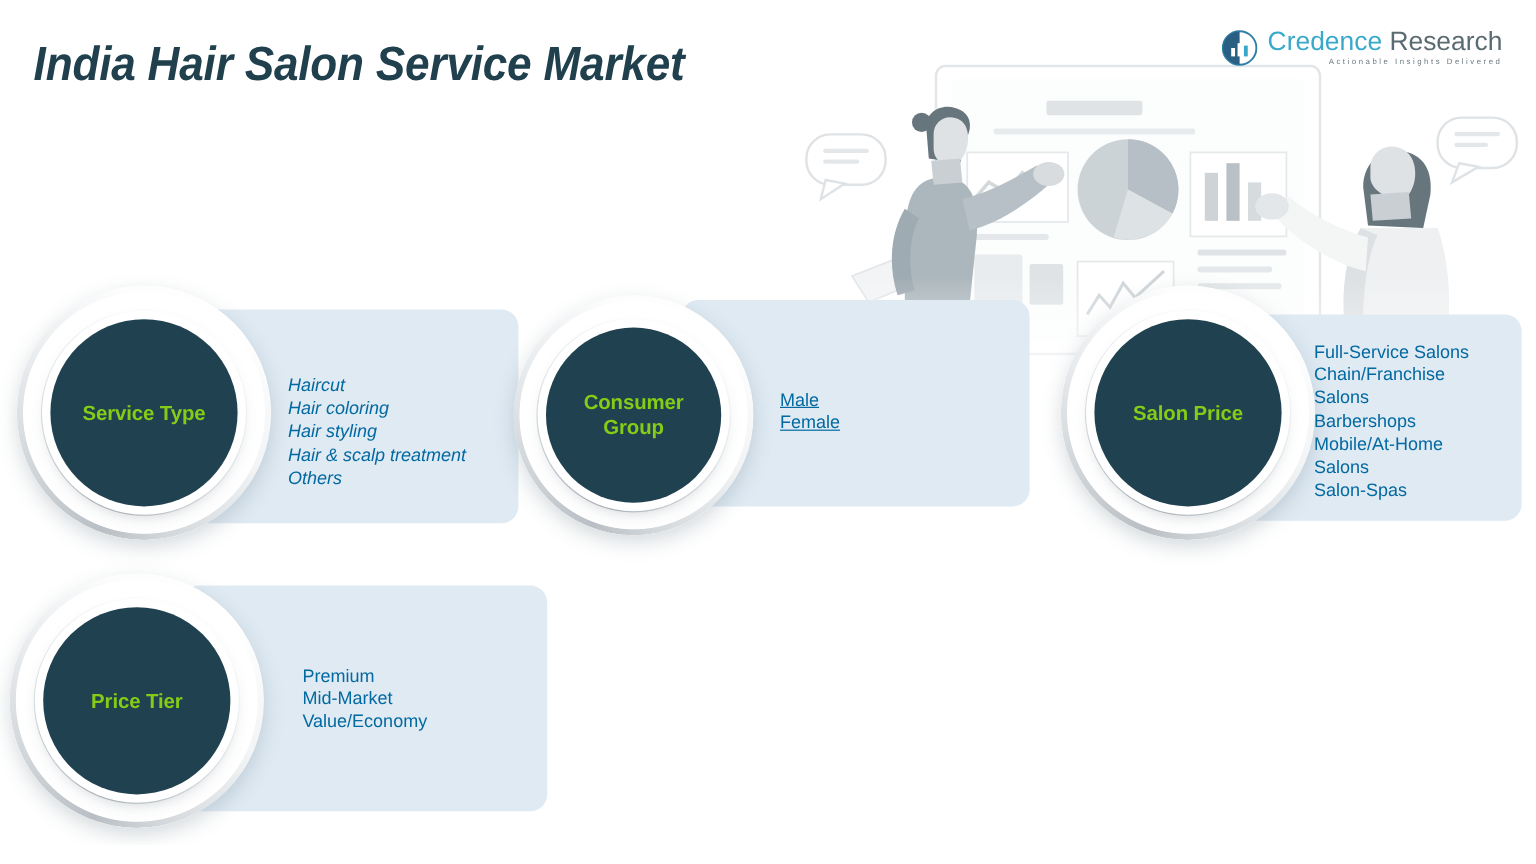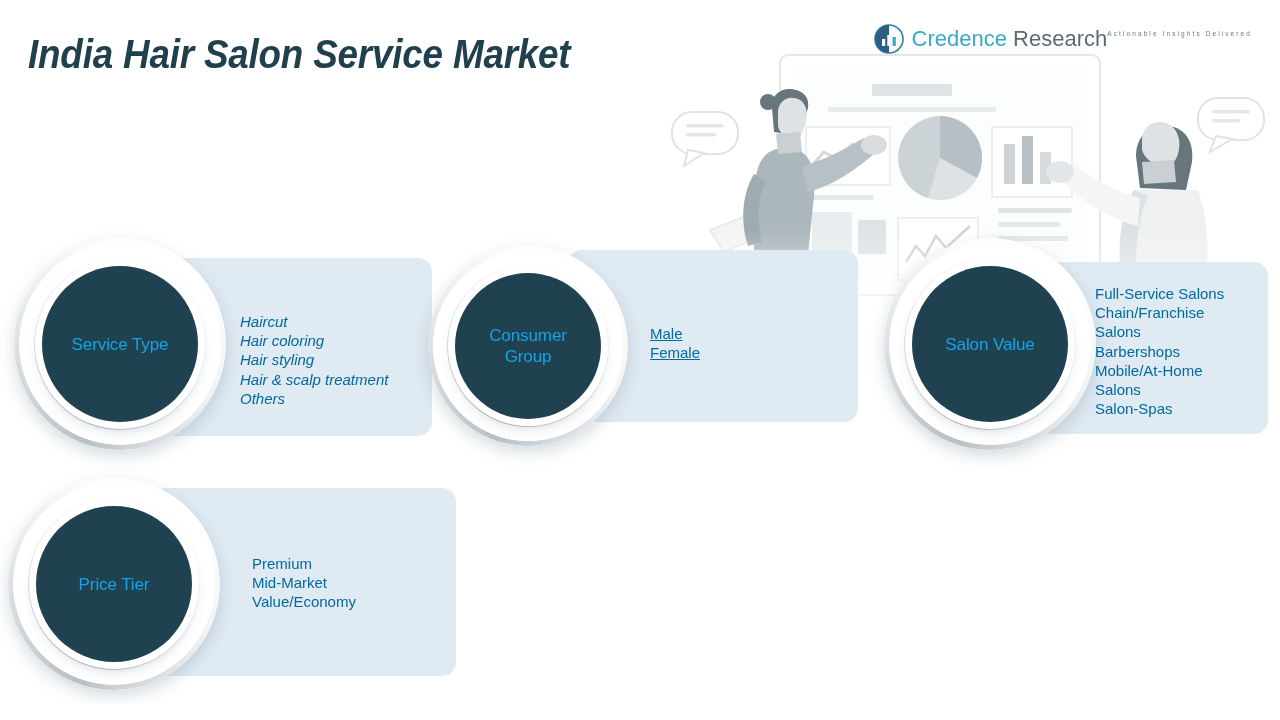--- a/index.html
+++ b/index.html
@@ -21,21 +21,21 @@
     position:absolute;left:28px;top:34px;z-index:6;
     font-size:40px;line-height:1;
     font-weight:700;font-style:italic;
     color:#20404e;
     letter-spacing:-0.2px;
     transform:scaleX(0.92);transform-origin:left center;
     white-space:nowrap;
   }
   .logo{position:absolute;right:28px;top:24px;z-index:7;display:flex;align-items:center;gap:8px;}
   .logo-mark{width:30px;height:30px;flex:0 0 30px;}
-  .logo-text{display:flex;flex-direction:row;justify-content:center;}
+  .logo-text{display:flex;flex-direction:column;justify-content:center;}
   .logo-name{font-size:22px;line-height:22px;color:#5b6b72;white-space:nowrap;}
   .logo-name .c1{color:#3aa9c9;}
   .logo-name .c2{color:#5b6b72;}
   .logo-tag{
     font-size:6.5px;line-height:9px;color:#6b7a82;
     letter-spacing:2.1px;text-align:right;white-space:nowrap;margin-top:1px;
   }
 
   
   .cat{position:absolute;z-index:3;}
@@ -71,21 +71,21 @@
   }
   .disc{
     position:absolute;border-radius:50%;
     background:#204150;
     box-shadow:0 0 0 7px #ffffff, 0 6px 14px rgba(60,80,92,0.35);
     z-index:5;
     display:flex;align-items:center;justify-content:center;
     text-align:center;
   }
   .disc-label{
-    color:#0ea5e9;font-size:17px;font-weight:400;line-height:21px;
+    color:#84cc16;font-size:17px;font-weight:700;line-height:21px;
     letter-spacing:-0.1px;padding:0 10px;
   }
 </style>
 </head>
 <body>
 
 <div id="stage">
 
   <div class="illus">
     <svg width="630" height="300" viewBox="0 0 630 300" xmlns="http://www.w3.org/2000/svg">
@@ -220,21 +220,21 @@
   <div class="cat">
     <div class="panel" style="left:1010px;top:262px;width:258px;height:172px;"></div>
     <div class="panel-text" style="left:1095px;top:284px;width:150px;">Full-Service Salons
 Chain/Franchise Salons
 Barbershops
 Mobile/At-Home Salons
 Salon-Spas</div>
     <div class="ring-shadow" style="left:884px;top:238px;width:212px;height:212px;"></div>
     <div class="ring" style="left:884px;top:238px;width:212px;height:212px;"></div>
     <div class="disc" style="left:912px;top:266px;width:156px;height:156px;">
-      <span class="disc-label">Salon Value</span>
+      <span class="disc-label">Salon Price</span>
     </div>
   </div>
 
   <div class="cat">
     <div class="panel" style="left:152px;top:488px;width:304px;height:188px;"></div>
     <div class="panel-text" style="left:240px;top:554px;width:220px;margin-left:12px;">Premium
 Mid-Market
 Value/Economy</div>
     <div class="ring-shadow" style="left:8px;top:478px;width:212px;height:212px;"></div>
     <div class="ring" style="left:8px;top:478px;width:212px;height:212px;"></div>

